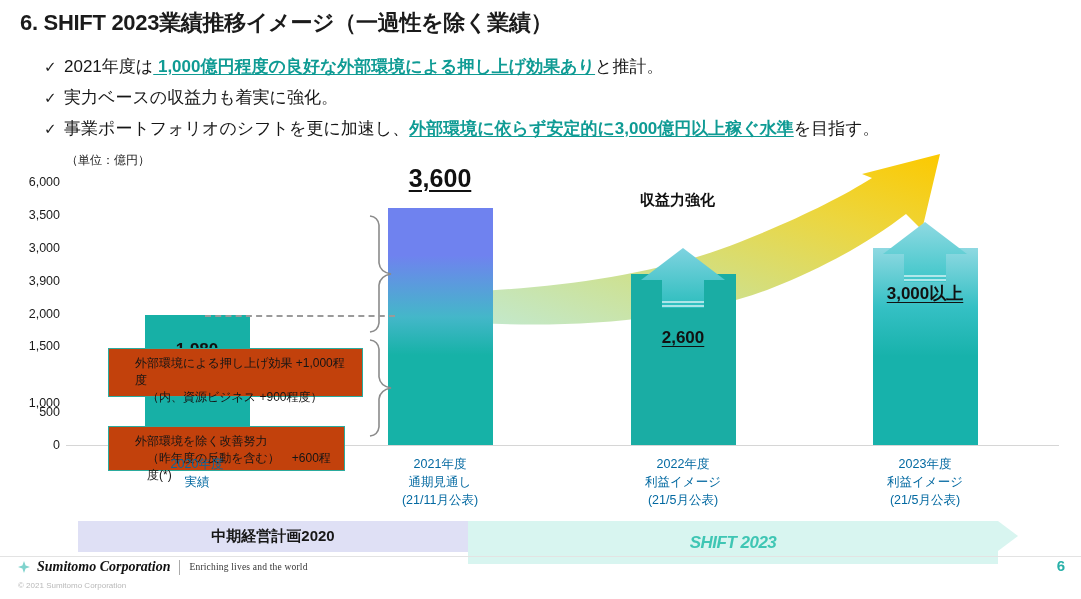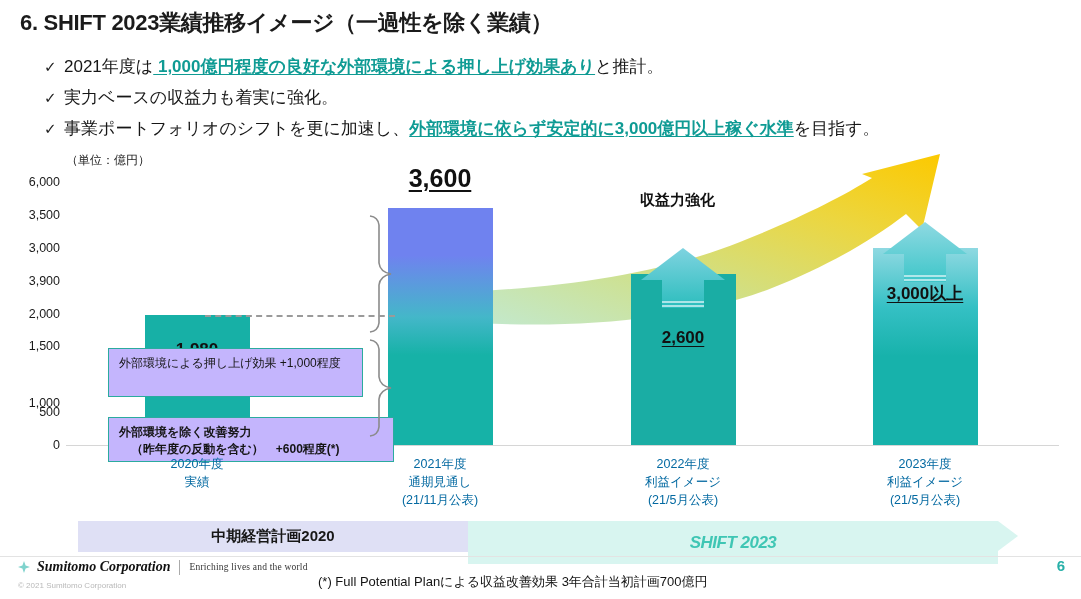--- a/index.html
+++ b/index.html
@@ -58,23 +58,23 @@
   }
   .valuelbl.big{font-size:25px;}
 
   .xcat{
     position:absolute;text-align:center;font-size:12.5px;line-height:18px;
     color:#0369a1;transform:translateX(-50%);white-space:nowrap;
   }
 
   
   .callout{
-    position:absolute;border:1.6px solid #2bab9e;background:#c4b5fd;
+    position:absolute;border:1.6px solid #2bab9e;background:#c2410c;
     font-size:12px;line-height:17px;color:#151515;
-    padding:6px 8px 6px 10px;box-sizing:border-box;
+    padding:6px 8px 6px 26px;box-sizing:border-box;
   }
   .dashline{
     position:absolute;height:0;border-top:2.5px dashed #9a9a9a;
   }
   .brace{position:absolute;}
 
   .boost{
     position:absolute;font-size:15px;font-weight:bold;color:#111;
     white-space:nowrap;
   }
@@ -216,23 +216,24 @@
           </svg>
         </div>
         <div class="valuelbl" style="left: 197px; top: 190px;">1,980</div>
         <div class="valuelbl big" style="left: 440px; top: 14px;">3,600</div>
         <div class="valuelbl" style="left: 683px; top: 178px;">2,600</div>
         <div class="valuelbl" style="left: 925px; top: 132px;">3,000以上</div>
       </div>
 
     <div class="callout" style="left:108px;top:198px;width:255px;height:49px;">
       <div>外部環境による押し上げ効果 +1,000程度</div>
-    </div>
-
-    <div class="callout" style="left:108px;top:267px;width:286px;height:45px;font-weight:bold;">
+      <div style="padding-left:12px;">（内、資源ビジネス +900程度）</div>
+    </div>
+
+    <div class="callout" style="left:108px;top:276px;width:237px;height:45px;">
       <div>外部環境を除く改善努力</div>
       <div style="padding-left:12px;">（昨年度の反動を含む）　+600程度(*)</div>
     </div>
 
     <svg class="brace" style="left:366px;top:60px;" width="36" height="255">
       <path d="M 4 6 q 8 1 9 9 l 0 38 q 1 9 12 11 q -11 2 -12 11 l 0 38 q -1 8 -9 9" fill="none" stroke="#8b8b8b" stroke-width="1.6"></path>
       <path d="M 4 130 q 8 1 9 9 l 0 28 q 1 9 12 11 q -11 2 -12 11 l 0 28 q -1 8 -9 9" fill="none" stroke="#8b8b8b" stroke-width="1.6"></path>
     </svg>
 
     <div class="dashline" style="left:205px;top:165px;width:190px;"></div>
@@ -275,15 +276,14 @@
   <div class="logo-wrap">
     <svg class="logo-mark" viewBox="0 0 12 12">
       <path d="M6 0 L7.6 4.4 L12 6 L7.6 7.6 L6 12 L4.4 7.6 L0 6 L4.4 4.4 Z" fill="#7fd3cd"></path>
     </svg>
     <span class="logo-name">Sumitomo Corporation</span>
     <span class="logo-div"></span>
     <span class="logo-tag">Enriching lives and the world</span>
   </div>
 
   <div class="copyright">© 2021 Sumitomo Corporation</div>
-  <div class="footnote">(*) Full Potential Planによる収益改善効果 3年合計当初計画700億円</div>
   <div class="pagenum">6</div>
 </div>
 
 </body></html>

